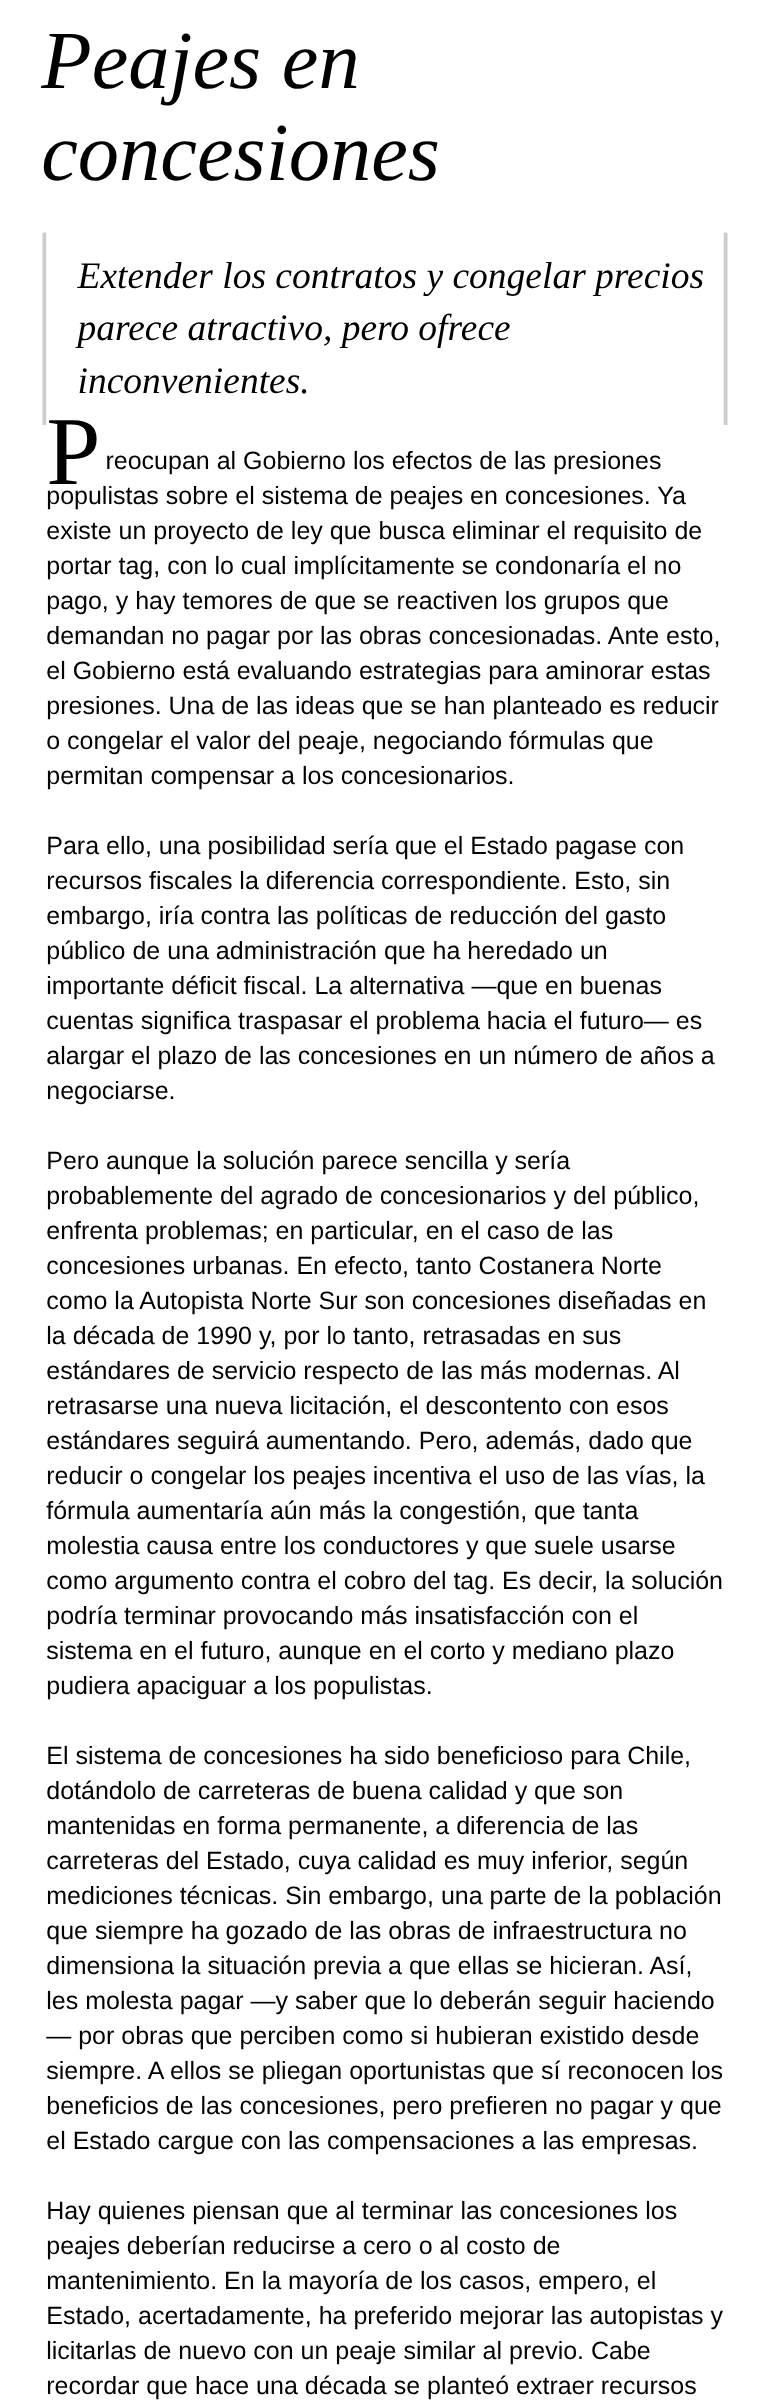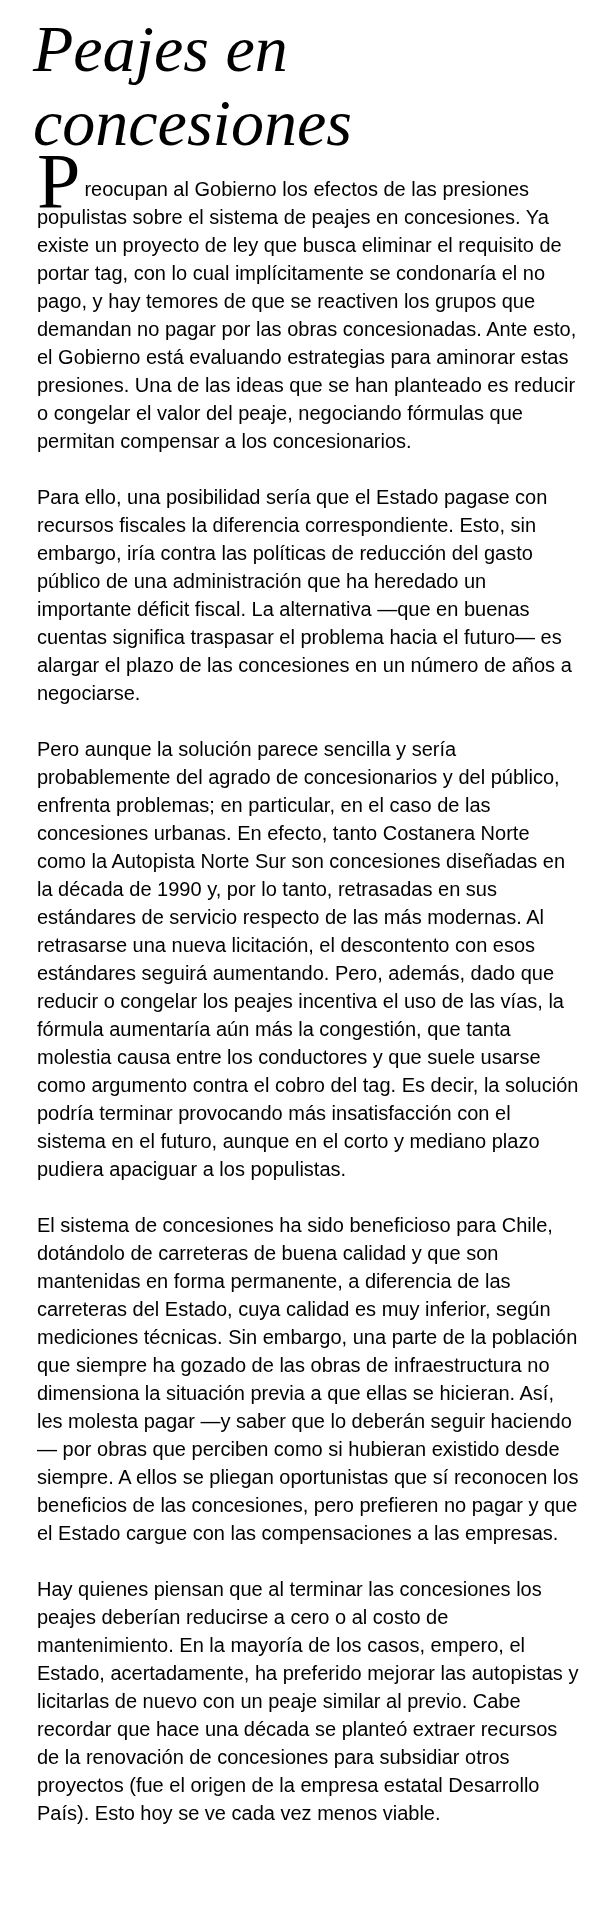--- a/index.html
+++ b/index.html
@@ -70,20 +70,23 @@
     color: #000000;
   }
 </style>
 </head>
 <body>
 
 <div class="page">
 
   <h1 class="title">Peajes en concesiones</h1>
 
+  <blockquote class="lede">
+    <p>Extender los contratos y congelar precios parece atractivo, pero ofrece inconvenientes.</p>
+  </blockquote>
 
   <div class="body-col">
 
     <p class="para first"><span class="dropcap">P</span><span>reocupan al Gobierno los efectos de las presiones populistas sobre el sistema de peajes en concesiones. Ya existe un proyecto de ley que busca eliminar el requisito de portar tag, con lo cual implícitamente se condonaría el no pago, y hay temores de que se reactiven los grupos que demandan no pagar por las obras concesionadas. Ante esto, el Gobierno está evaluando estrategias para aminorar estas presiones. Una de las ideas que se han planteado es reducir o congelar el valor del peaje, negociando fórmulas que permitan compensar a los concesionarios.</span></p>
 
     <p class="para">Para ello, una posibilidad sería que el Estado pagase con recursos fiscales la diferencia correspondiente. Esto, sin embargo, iría contra las políticas de reducción del gasto público de una administración que ha heredado un importante déficit fiscal. La alternativa —que en buenas cuentas significa traspasar el problema hacia el futuro— es alargar el plazo de las concesiones en un número de años a negociarse.</p>
 
     <p class="para">Pero aunque la solución parece sencilla y sería probablemente del agrado de concesionarios y del público, enfrenta problemas; en particular, en el caso de las concesiones urbanas. En efecto, tanto Costanera Norte como la Autopista Norte Sur son concesiones diseñadas en la década de 1990 y, por lo tanto, retrasadas en sus estándares de servicio respecto de las más modernas. Al retrasarse una nueva licitación, el descontento con esos estándares seguirá aumentando. Pero, además, dado que reducir o congelar los peajes incentiva el uso de las vías, la fórmula aumentaría aún más la congestión, que tanta molestia causa entre los conductores y que suele usarse como argumento contra el cobro del tag. Es decir, la solución podría terminar provocando más insatisfacción con el sistema en el futuro, aunque en el corto y mediano plazo pudiera apaciguar a los populistas.</p>
 
     <p class="para">El sistema de concesiones ha sido beneficioso para Chile, dotándolo de carreteras de buena calidad y que son mantenidas en forma permanente, a diferencia de las carreteras del Estado, cuya calidad es muy inferior, según mediciones técnicas. Sin embargo, una parte de la población que siempre ha gozado de las obras de infraestructura no dimensiona la situación previa a que ellas se hicieran. Así, les molesta pagar —y saber que lo deberán seguir haciendo— por obras que perciben como si hubieran existido desde siempre. A ellos se pliegan oportunistas que sí reconocen los beneficios de las concesiones, pero prefieren no pagar y que el Estado cargue con las compensaciones a las empresas.</p>

